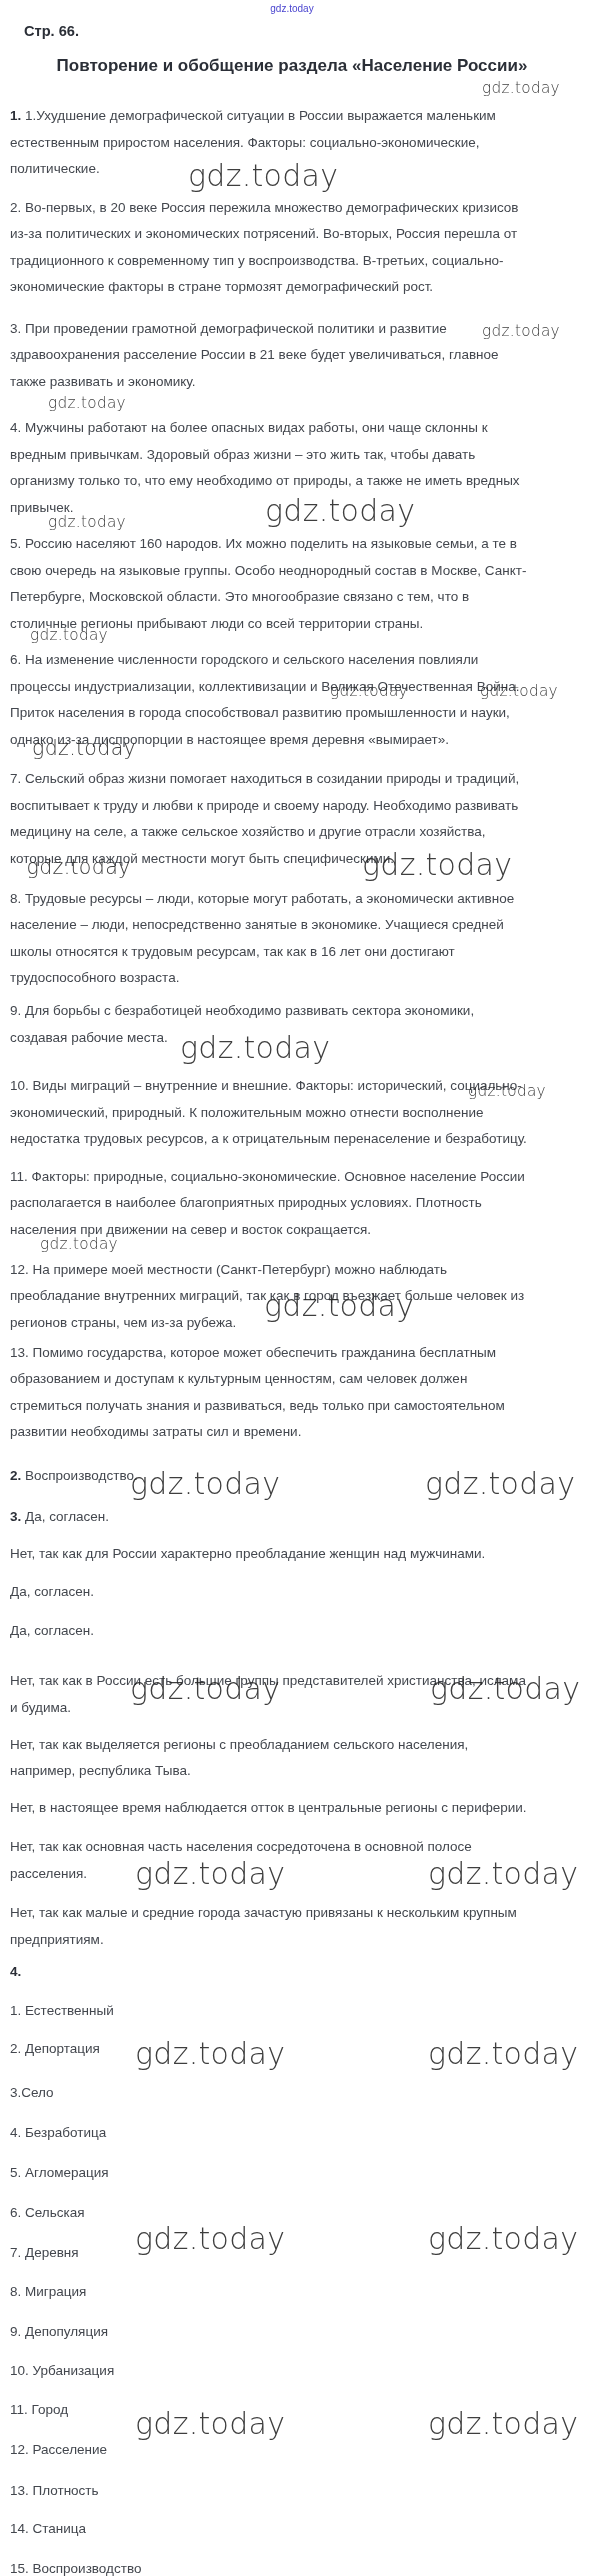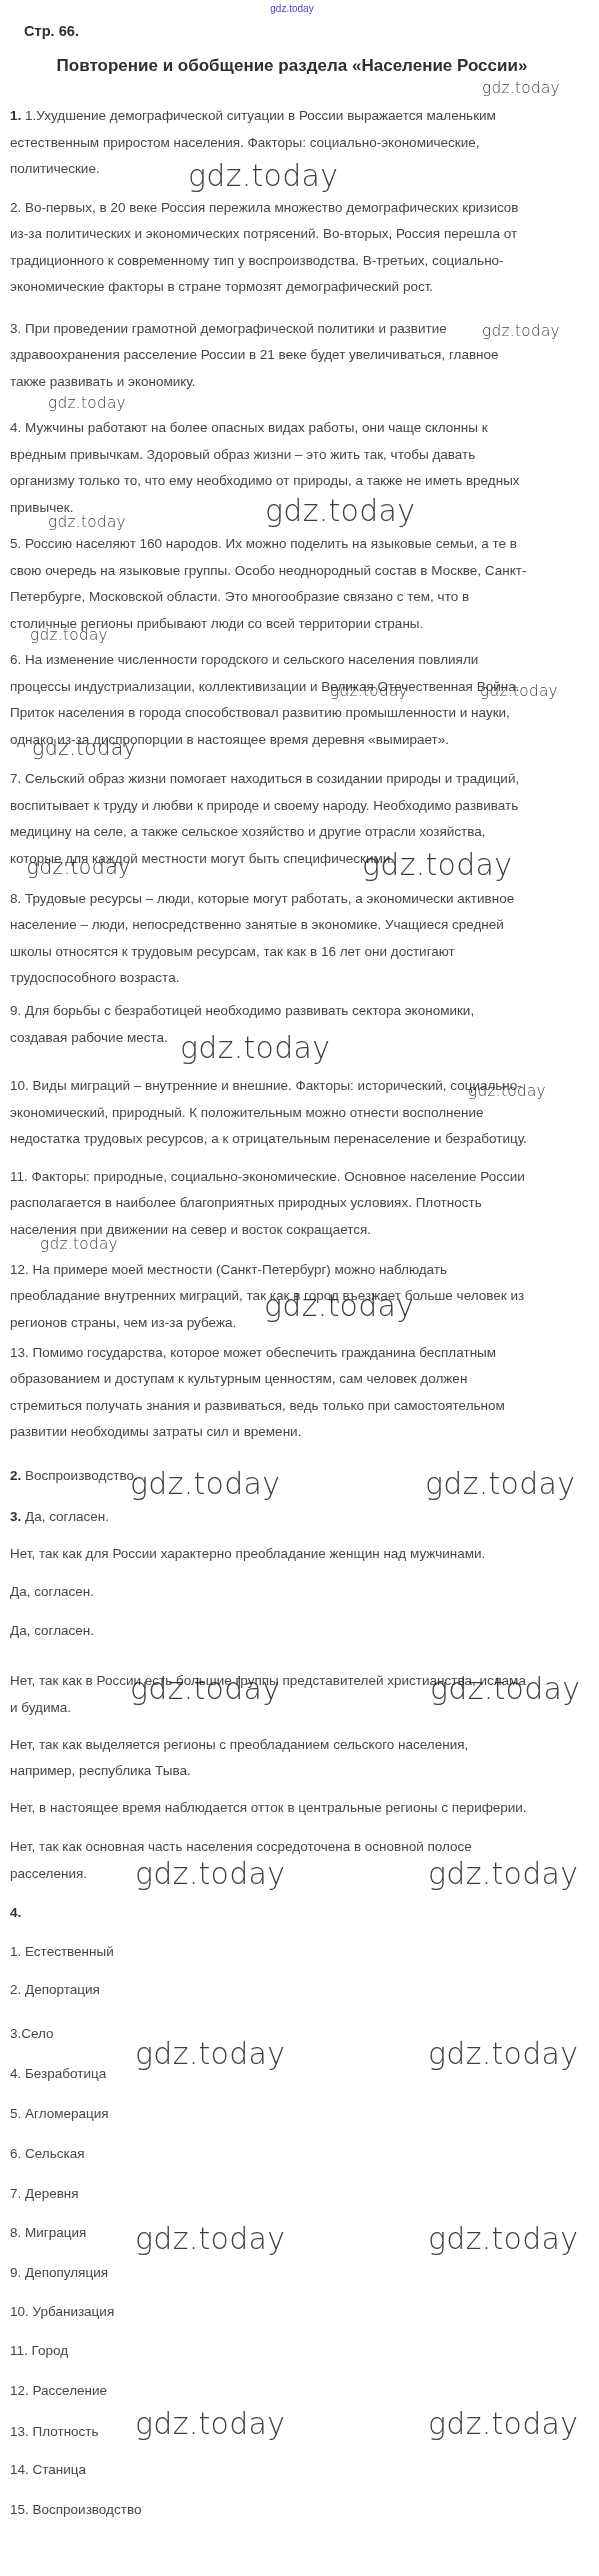--- a/index.html
+++ b/index.html
@@ -94,20 +94,22 @@
       <div class="block" style="margin-bottom: 10.6px;"><span class="ptext">Нет, так как для России характерно преобладание женщин над мужчинами.</span></div>
       <div class="block" style="margin-bottom: 12.6px;"><span class="ptext">Да, согласен.</span></div>
       <div class="block" style="margin-bottom: 24px;"><span class="ptext">Да, согласен.</span></div>
       <div class="block" style="margin-bottom: 10.6px;"><span class="ptext">Нет, так как в России есть большие группы представителей христианства, ислама
 и будима.</span></div>
       <div class="block" style="margin-bottom: 10.6px;"><span class="ptext">Нет, так как выделяется регионы  с преобладанием сельского населения,
 например, республика Тыва.</span></div>
       <div class="block" style="margin-bottom: 12.6px;"><span class="ptext">Нет, в настоящее время наблюдается отток в центральные регионы с периферии.</span></div>
       <div class="block" style="margin-bottom: 12.6px;"><span class="ptext">Нет, так как основная часть населения сосредоточена в основной полосе
 расселения.</span></div>
+      <div class="block" style="margin-bottom: 6px;"><span class="ptext">Нет, так как малые и средние города зачастую привязаны к нескольким крупным
+предприятиям.</span></div>
       <div class="block" style="margin-bottom: 12.6px;"><b>4.</b><span class="ptext"></span></div>
       <div class="block" style="margin-bottom: 11.3px;"><span class="ptext">1. Естественный</span></div>
       <div class="block" style="margin-bottom: 18px;"><span class="ptext">2. Депортация</span></div>
       <div class="block" style="margin-bottom: 13.3px;"><span class="ptext">3.Село</span></div>
       <div class="block" style="margin-bottom: 13.3px;"><span class="ptext">4. Безработица</span></div>
       <div class="block" style="margin-bottom: 13.3px;"><span class="ptext">5. Агломерация</span></div>
       <div class="block" style="margin-bottom: 13.3px;"><span class="ptext">6. Сельская</span></div>
       <div class="block" style="margin-bottom: 13.3px;"><span class="ptext">7. Деревня</span></div>
       <div class="block" style="margin-bottom: 13.3px;"><span class="ptext">8. Миграция</span></div>
       <div class="block" style="margin-bottom: 12.6px;"><span class="ptext">9. Депопуляция</span></div>

